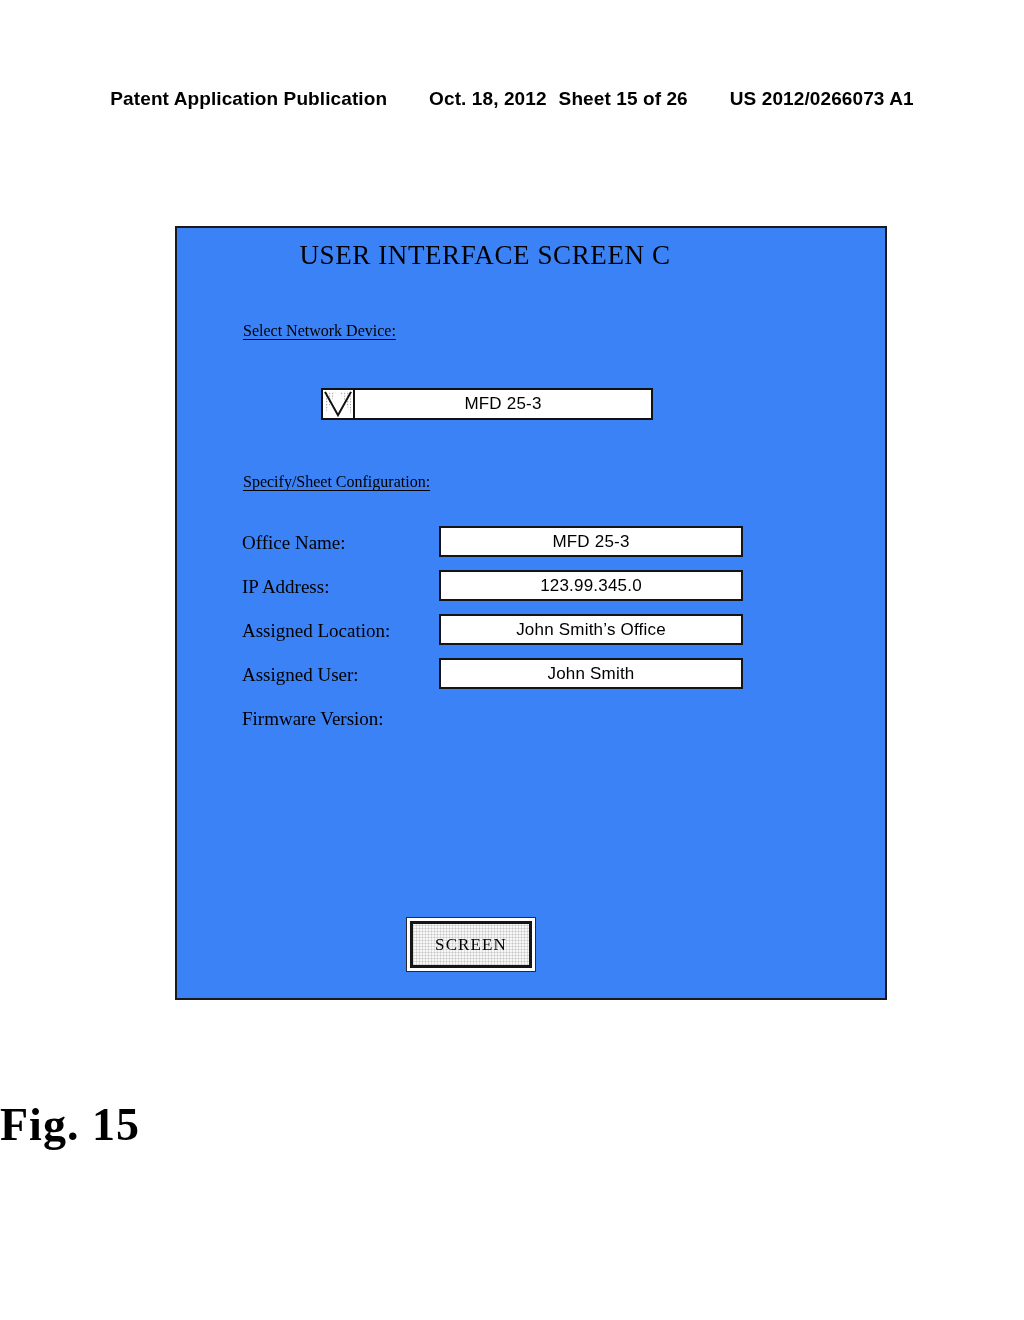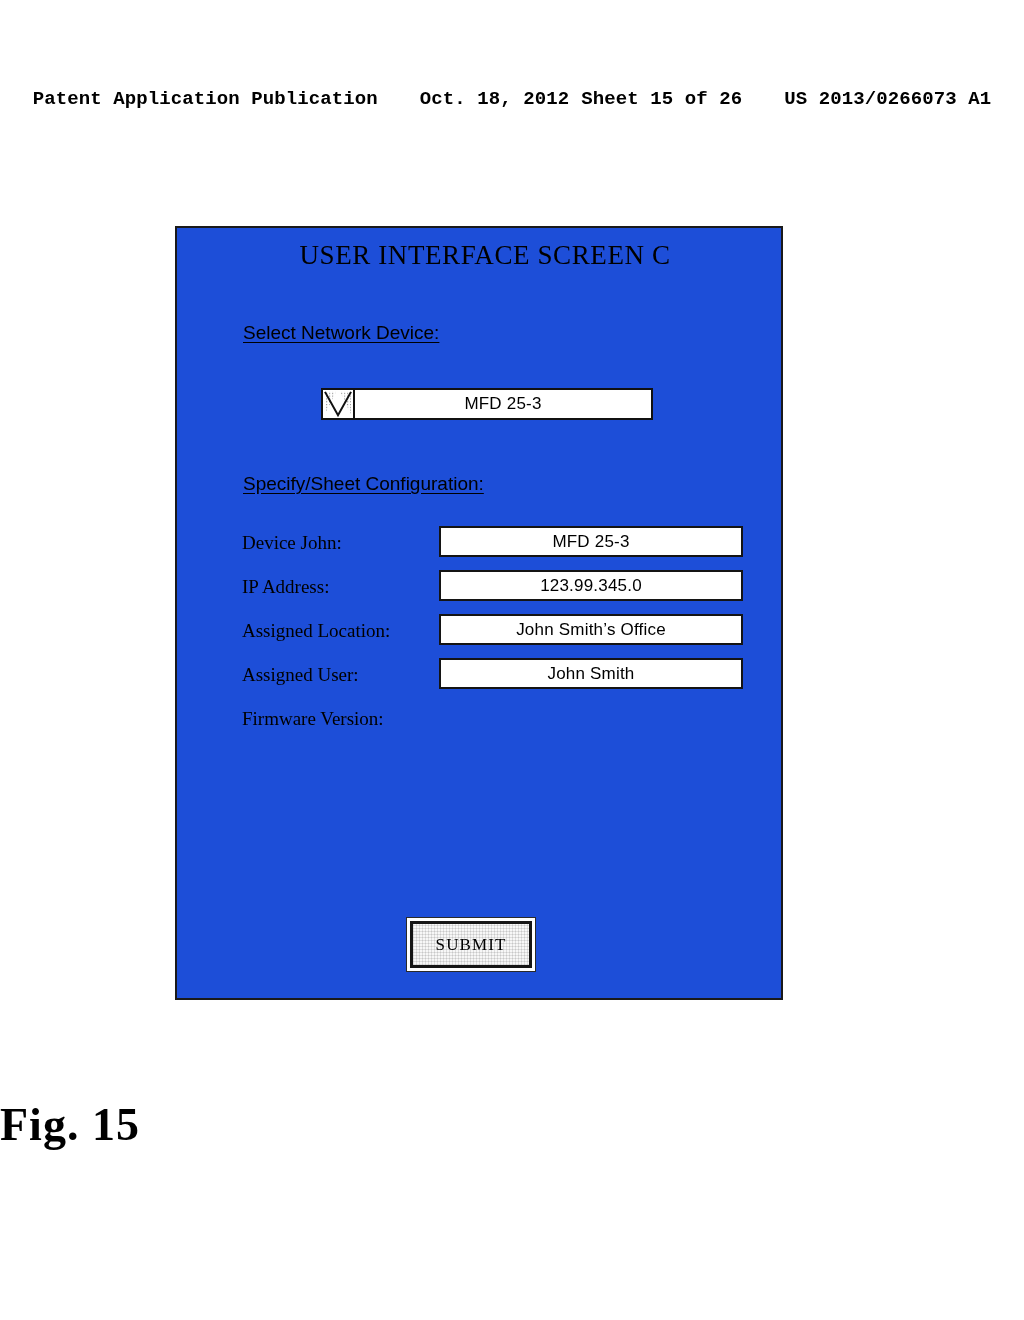--- a/index.html
+++ b/index.html
@@ -18,58 +18,58 @@
 
   
   .patent-header {
     position: absolute;
     left: 0;
     top: 88px;
     width: 1024px;
     display: flex;
     justify-content: center;
     align-items: baseline;
-    font-family: Liberation Mono, monospace;
+    font-family: Liberation Sans, sans-serif;
     font-weight: bold;
     font-size: 19px;
     letter-spacing: 0.1px;
     white-space: nowrap;
   }
   .patent-header .ph-pub      { margin-right: 42px; }
   .patent-header .ph-date     { margin-right: 12px; }
   .patent-header .ph-sheet    { margin-right: 42px; }
   .patent-header .ph-number   { }
 
   
   .ui-frame {
     position: absolute;
     left: 175px;
     top: 226px;
-    width: 608px;
+    width: 712px;
     height: 774px;
     border: 2px solid #1a1a1a;
-    background: #1d4ed8;
+    background: #3b82f6;
     box-sizing: border-box;
   }
 
   .screen-title {
     position: absolute;
     left: 0;
     top: 12px;
     width: 616px;
     text-align: center;
     font-family: "Liberation Serif", serif;
     font-size: 27px;
     letter-spacing: 0.6px;
   }
 
   .section-label {
     position: absolute;
-    font-family: Liberation Sans, sans-serif;
-    font-size: 19px;
+    font-family: Liberation Serif, serif;
+    font-size: 16px;
     text-decoration: underline;
     text-underline-offset: 3px;
     white-space: nowrap;
   }
   .section-label.device-select { left: 66px; top: 94px; }
   .section-label.config        { left: 66px; top: 245px; }
 
   
   .dropdown {
     position: absolute;
@@ -188,21 +188,21 @@
     letter-spacing: 1px;
   }
 </style>
 </head>
 <body>
 
 <div class="patent-header">
   <span class="ph-pub">Patent Application Publication</span>
   <span class="ph-date">Oct. 18, 2012</span>
   <span class="ph-sheet">Sheet 15 of 26</span>
-  <span class="ph-number">US 2013/0266073 A1</span>
+  <span class="ph-number">US 2012/0266073 A1</span>
 </div>
 
 <div class="ui-frame">
 
   <div class="screen-title">USER INTERFACE SCREEN C</div>
 
   <div class="section-label device-select">Select Network Device:</div>
 
   <div class="dropdown">
     <span class="dropdown-arrow-box">
@@ -219,21 +219,21 @@
       </svg>
     </span>
     <span class="dropdown-value">MFD 25-3</span>
   </div>
 
   <div class="section-label config">Specify/Sheet Configuration:</div>
 
   <div class="fields">
 
     <div class="field-row">
-      <span class="field-label">Device John:</span>
+      <span class="field-label">Office Name:</span>
       <span class="field-box">
         <span class="field-value">MFD 25-3</span>
       </span>
     </div>
 
     <div class="field-row">
       <span class="field-label">IP Address:</span>
       <span class="field-box">
         <span class="field-value">123.99.345.0</span>
       </span>
@@ -255,19 +255,19 @@
 
     <div class="field-row">
       <span class="field-label">Firmware Version:</span>
     </div>
 
 
   </div>
 
   <div class="submit-button">
     <div class="submit-inner">
-      <span class="submit-label">SUBMIT</span>
+      <span class="submit-label">SCREEN</span>
     </div>
   </div>
 
 </div>
 
 <div class="fig-caption">Fig. 15</div>
 
 </body></html>

